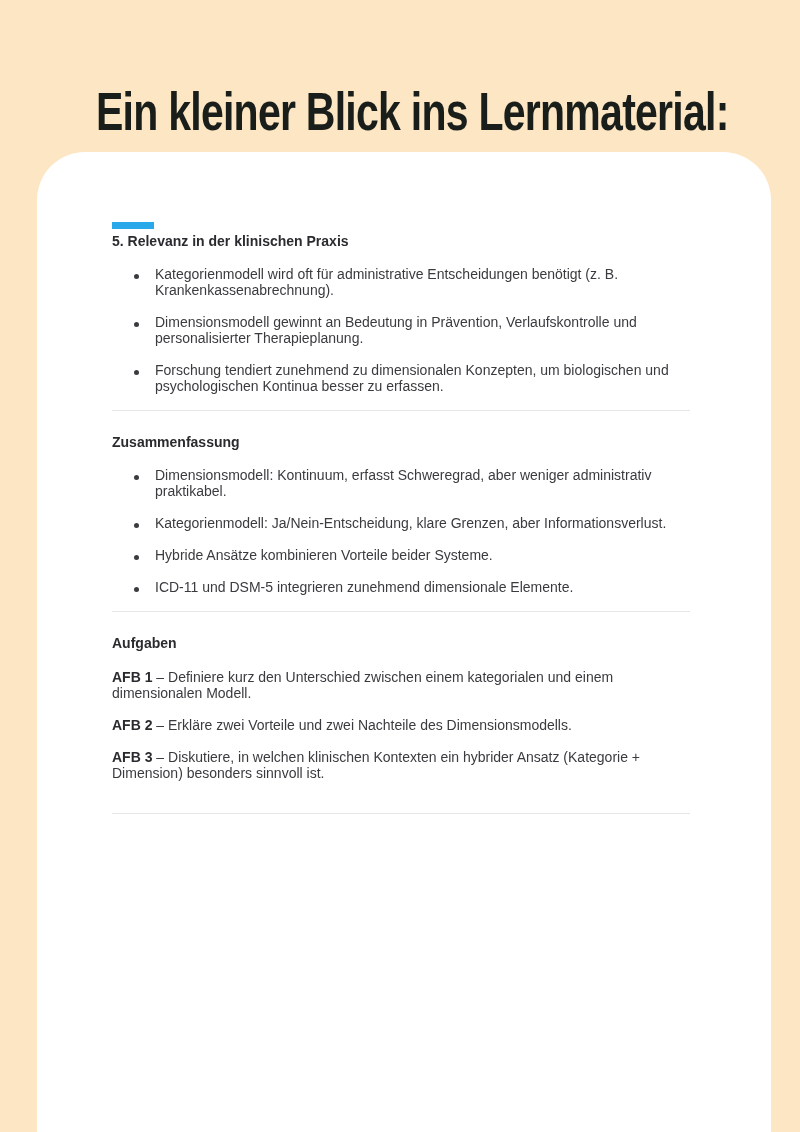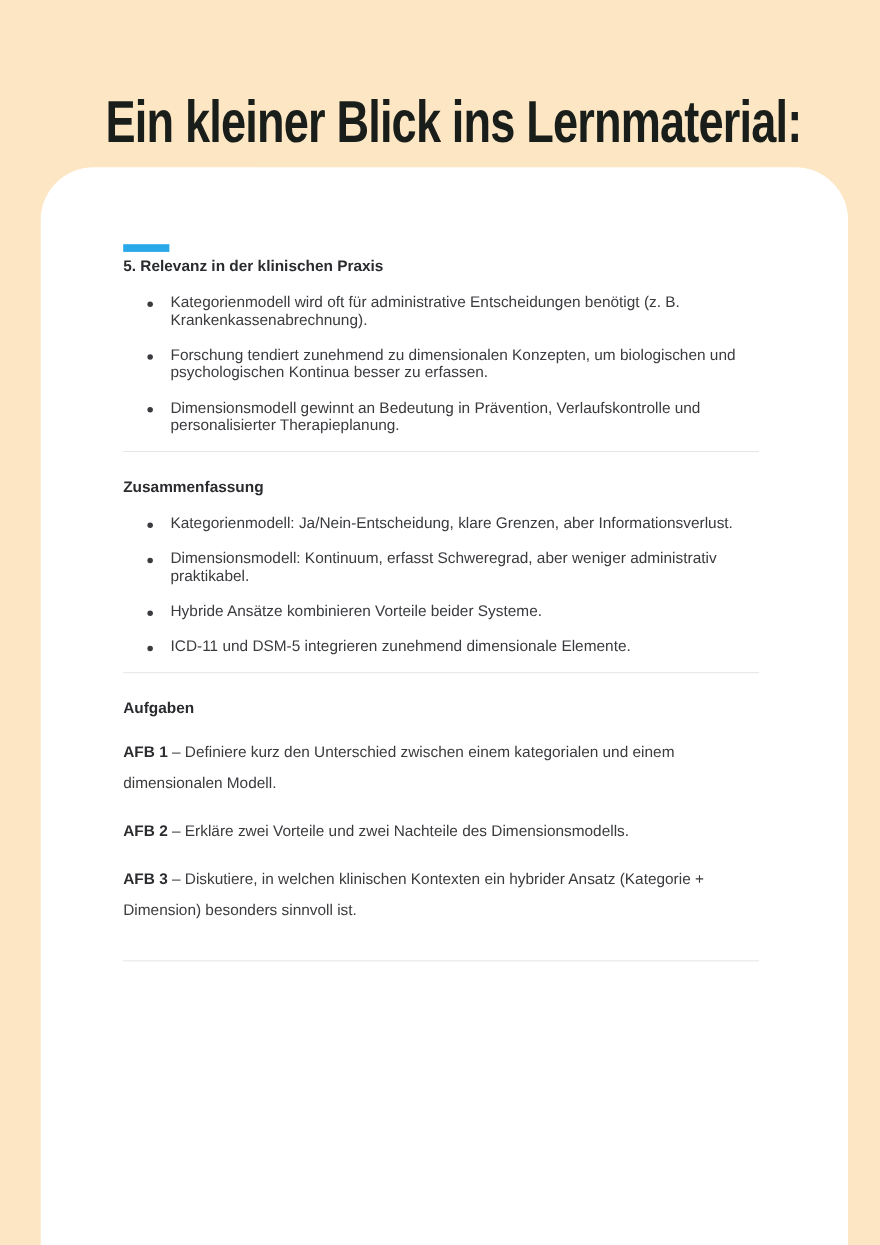--- a/index.html
+++ b/index.html
@@ -92,21 +92,21 @@
     border-top: 1px solid #E7E7E7;
     margin: 12px 0 21px 0;
   }
   .divider.final {
     margin-top: 32px;
   }
 
   .task {
     margin: 16px 0 0 0;
     font-size: 14px;
-    line-height: 28px;
+    line-height: 16px;
     color: #3A3B3E;
   }
   .task strong { color: #2A2B2E; }
 
   .page-number {
     position: absolute;
     right: 81px;
     bottom: 42px;
     font-size: 14px;
     line-height: 17px;
@@ -129,30 +129,30 @@
 <h1 class="page-title">Ein kleiner Blick ins Lernmaterial:</h1>
 
 <div class="card">
   <div class="card-content">
 
     <div class="accent-bar"></div>
 
     <h2 class="section-heading">5. Relevanz in der klinischen Praxis</h2>
     <ul class="bullets">
       <li>Kategorienmodell wird oft für administrative Entscheidungen benötigt (z. B. Krankenkassenabrechnung).</li>
+      <li>Dimensionsmodell gewinnt an Bedeutung in Prävention, Verlaufskontrolle und personalisierter Therapieplanung.</li>
       <li>Forschung tendiert zunehmend zu dimensionalen Konzepten, um biologischen und psychologischen Kontinua besser zu erfassen.</li>
-      <li>Dimensionsmodell gewinnt an Bedeutung in Prävention, Verlaufskontrolle und personalisierter Therapieplanung.</li>
     </ul>
 
     <hr class="divider">
 
     <h2 class="section-heading">Zusammenfassung</h2>
     <ul class="bullets">
+      <li>Dimensionsmodell: Kontinuum, erfasst Schweregrad, aber weniger administrativ praktikabel.</li>
       <li>Kategorienmodell: Ja/Nein-Entscheidung, klare Grenzen, aber Informationsverlust.</li>
-      <li>Dimensionsmodell: Kontinuum, erfasst Schweregrad, aber weniger administrativ praktikabel.</li>
       <li>Hybride Ansätze kombinieren Vorteile beider Systeme.</li>
       <li>ICD-11 und DSM-5 integrieren zunehmend dimensionale Elemente.</li>
     </ul>
 
     <hr class="divider">
 
     <h2 class="section-heading">Aufgaben</h2>
     <p class="task">
       <strong>AFB 1</strong>
       <span>– Definiere kurz den Unterschied zwischen einem kategorialen und einem dimensionalen Modell.</span>

